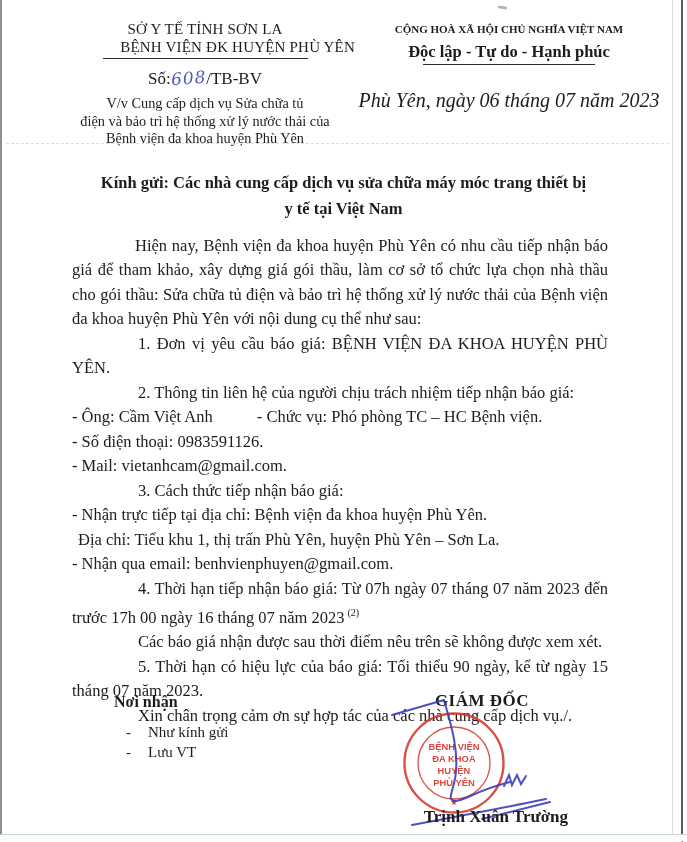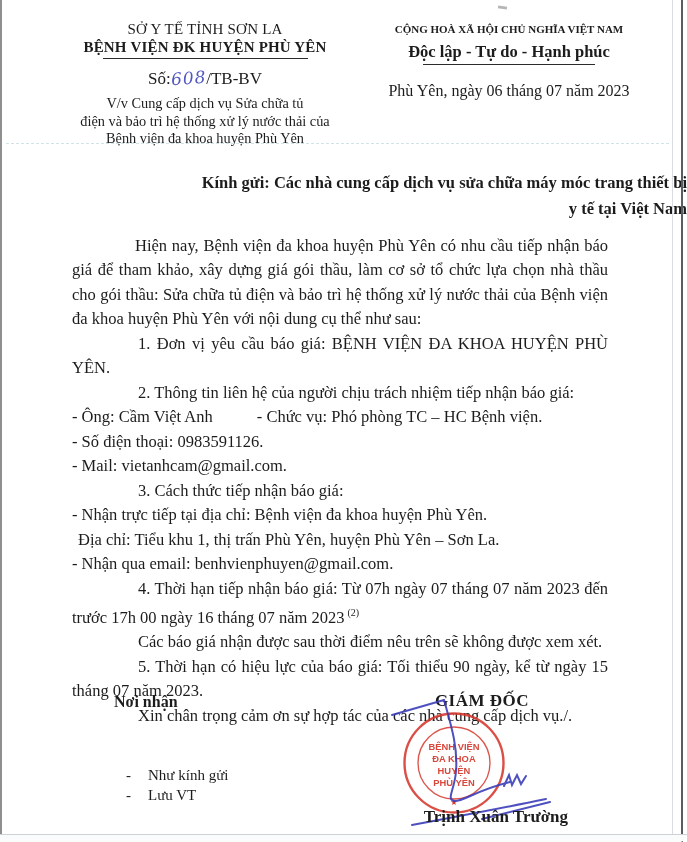--- a/index.html
+++ b/index.html
@@ -15,46 +15,46 @@
   .edge-right-light { position:absolute; right:14px; top:0; width:1px; height:100%; background:#d9dddf; }
   .edge-bottom { position:absolute; left:0; bottom:0; height:8px; width:100%; background:#fafbfb; border-top:1px solid #cdd2d4; border-bottom-right-radius:10px; }
   .top-mark { position:absolute; left:498px; top:6px; width:9px; height:3px; background:#b5b5b5; transform:rotate(8deg); }
   .scan-line { position:absolute; left:6px; right:18px; top:143px; border-top:1px dashed #cfe4e4; }
 
   
   .header { display:flex; padding:20px 14px 0 55px; }
   .header-left { width:300px; text-align:center; }
   .header-right { flex:1; text-align:center; padding-right:10px; }
   .org-dept { font-size:15px; line-height:18px; letter-spacing:.2px; }
-  .org-hosp { font-size:15px; line-height:19px; font-weight:bold; letter-spacing:.2px; }
+  .org-hosp { font-size:15px; line-height:19px; font-weight:normal; letter-spacing:.2px;text-align:right; }
   .org-underline { width:205px; height:1px; background:#2b2b2b; margin:1px auto 0; }
   .doc-number { margin-top:8px; font-size:17px; line-height:22px; }
   .doc-number .hand { color:#5157c0; font-style:italic; font-family:"DejaVu Serif", serif; letter-spacing:1px; display:inline-block; transform:rotate(-4deg); }
   .re-block { margin-top:5px; font-size:14.3px; line-height:17.5px; }
   .nat-country { font-size:11px; line-height:19px; font-weight:bold; }
   .nat-motto { font-size:16.5px; line-height:22px; font-weight:bold; margin-top:2px; }
   .motto-underline { width:172px; height:1px; background:#2b2b2b; margin:1px auto 0; }
-  .dateline { margin-top:15px; font-size:16px; line-height:22px; }
+  .dateline { margin-top:24px; font-size:20px; font-style:italic; line-height:22px; }
 
   
-  .salutation { margin-top:22px; text-align:right; font-weight:bold; font-size:16.5px; line-height:26px; }
+  .salutation { margin-top:22px; text-align:center; font-weight:bold; font-size:16.5px; line-height:26px; }
 
   
   .body { margin:12px 79px 0 72px; font-size:16.5px; }
   .body p { text-align:justify; line-height:24.5px; margin:0; }
   .intro { text-indent:63px; }
   .ind { text-indent:66px; }
   .addr { padding-left:6px; }
   .contact-name { display:inline-block; margin-right:44px; }
   sup.noteref { font-size:10px; margin-left:3px; }
 
   
   .footer { position:absolute; left:0; top:683px; width:100%; height:159px; }
   .recipients-title { position:absolute; left:114px; top:10px; font-size:16px; font-weight:bold; }
-  .recipients-list { position:absolute; left:126px; top:40px; font-size:15px; line-height:19.5px;margin-top:43px; }
+  .recipients-list { position:absolute; left:126px; top:40px; font-size:15px; line-height:19.5px; }
   .recipients-list .dash { display:inline-block; width:22px; }
   .signer-title { position:absolute; left:398px; top:8px; width:168px; text-align:center; font-size:17px; font-weight:bold; letter-spacing:.5px; }
   .stamp-svg { position:absolute; left:394px; top:20px; }
   .signature-svg { position:absolute; left:378px; top:0; pointer-events:none; }
   .signer-name { position:absolute; left:388px; top:124px; width:180px; text-align:right; font-size:17px; font-weight:bold; }
 </style>
 </head>
 <body>
 
 <div class="page">

